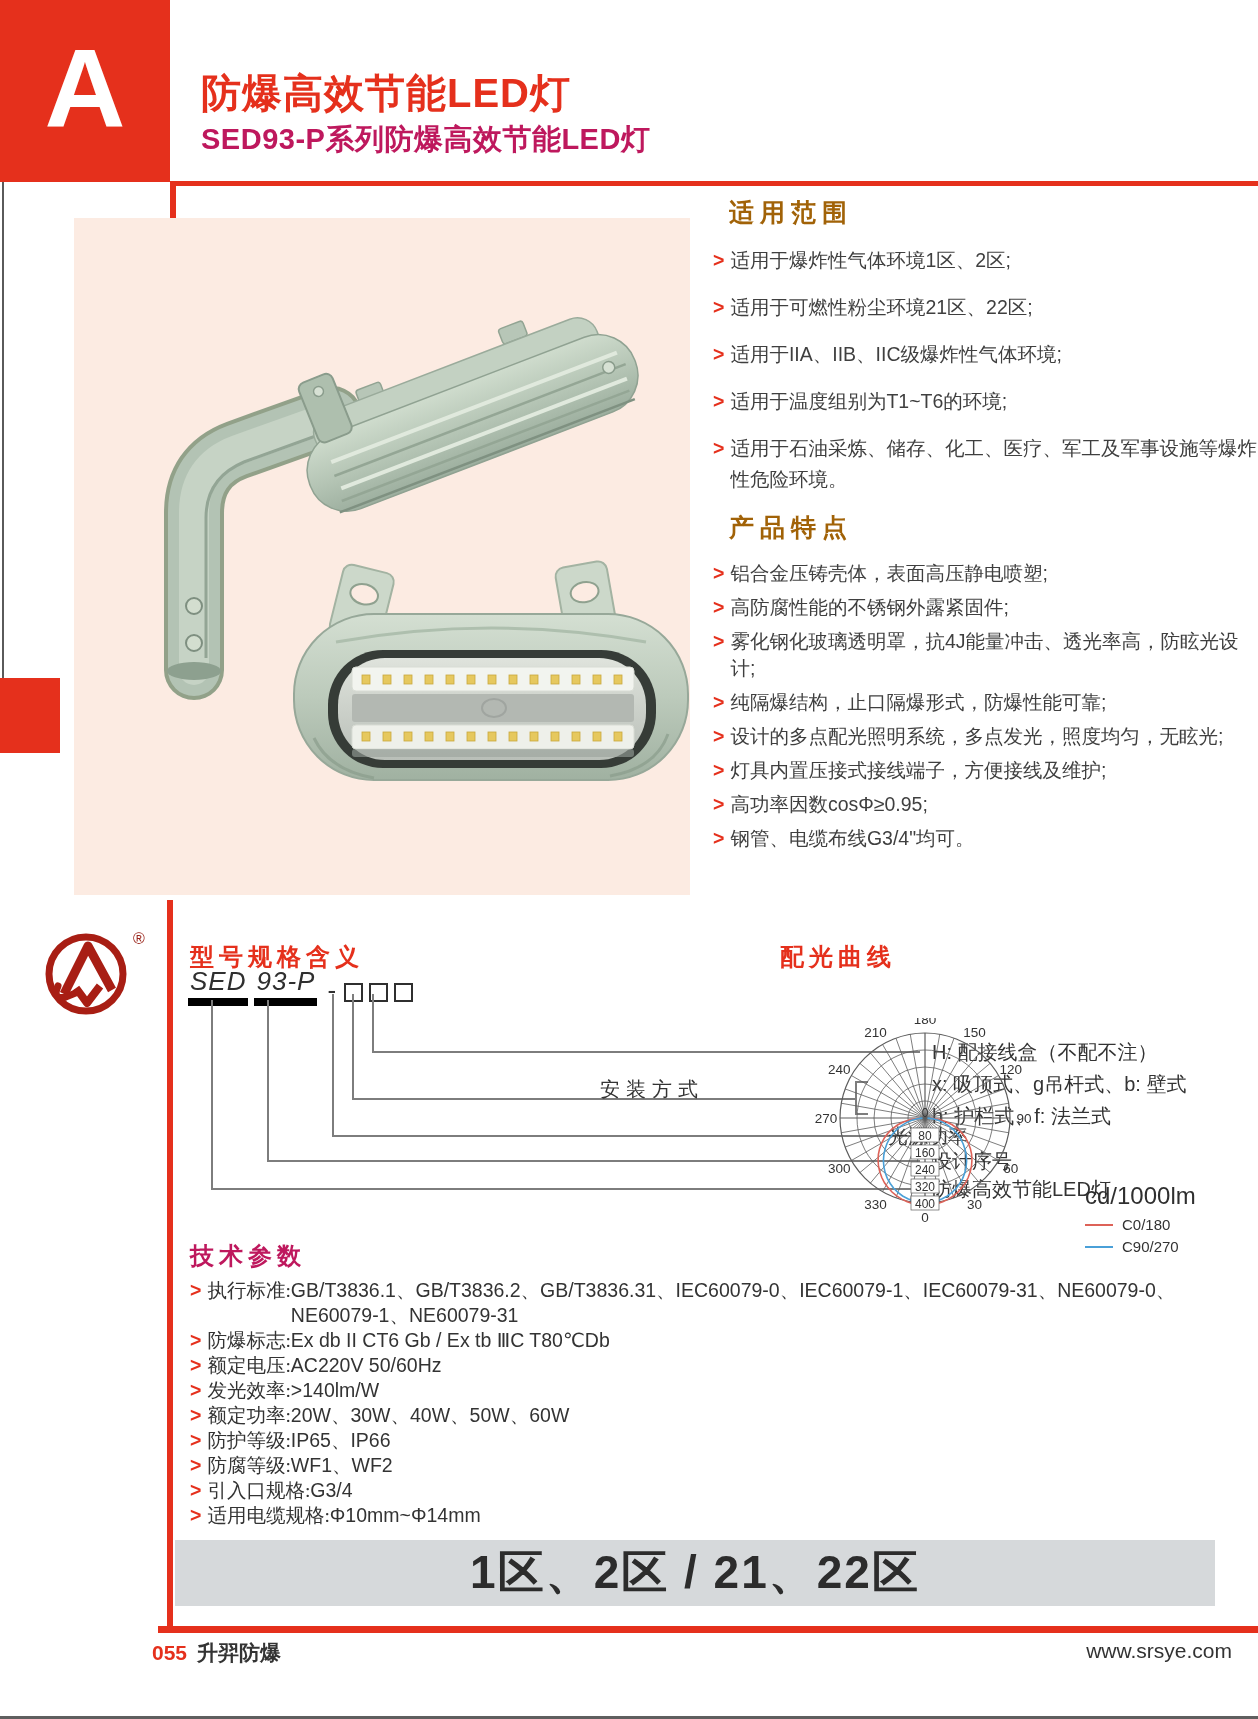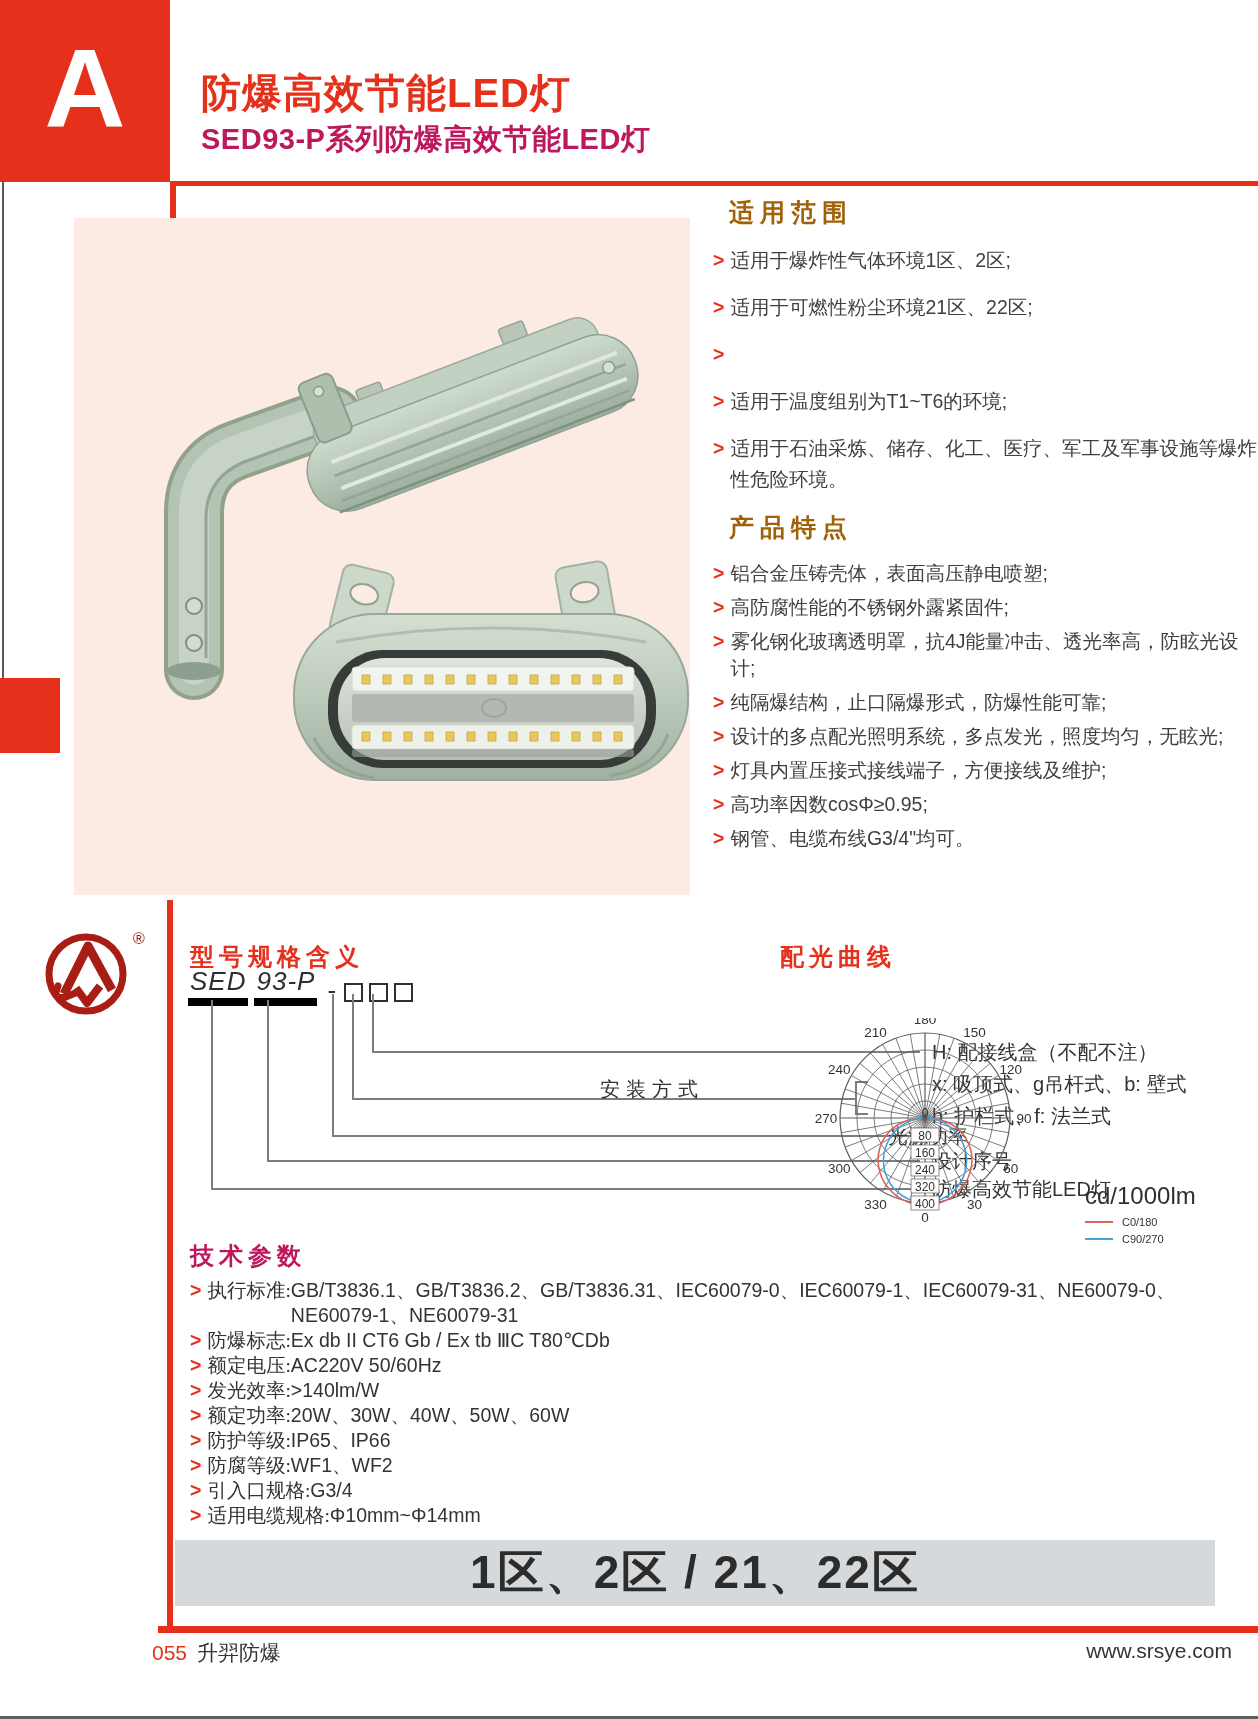--- a/index.html
+++ b/index.html
@@ -34,34 +34,34 @@
   .curve-h{left:780px;top:941px;font-size:24px;font-weight:bold;color:#e5301c;letter-spacing:5px;}
   .model-code{left:188px;top:966px;font-size:26px;color:#2f2f2f;letter-spacing:1px;display:flex;align-items:flex-end;}
   .model-code .u{border-bottom:8px solid #000000;padding:0 2px 1px 2px;margin-right:6px;font-style:italic;}
   .model-code .dash{margin:0 4px;}
   .model-code .box{width:15px;height:15px;border:2px solid #2f2f2f;margin:0 3px 4px 3px;display:inline-block;}
   .diag-label{position:absolute;font-size:20px;color:#333;white-space:nowrap;}
   .cd-unit{left:1085px;top:1182px;font-size:24px;color:#2f2f2f;}
   .legend{left:1085px;top:1216px;}
   .legend .lrow{display:flex;align-items:center;margin-bottom:5px;}
   .legend .lline{width:28px;height:2px;margin-right:9px;flex:0 0 auto;}
-  .legend .ltext{font-size:11px;color:#333;text-align:center;}
+  .legend .ltext{font-size:15px;color:#333;text-align:center;}
 
   
   .tech-h{left:190px;top:1240px;font-size:24px;font-weight:bold;color:#be185d;letter-spacing:5px;}
   .tech-list{left:190px;top:1278px;width:1044px;}
   .trow{display:flex;font-size:19.5px;line-height:25px;color:#333;}
   .trow .tl{flex:0 0 auto;white-space:nowrap;font-family:Liberation Serif, serif;}
   .trow .tv{flex:1 1 auto;}
 
   
   .zone-band{left:175px;top:1540px;width:1040px;height:66px;background:#d6d9db;display:flex;align-items:center;justify-content:center;}
   .zone-text{font-size:46px;font-weight:600;color:#2c2c2c;letter-spacing:2px;}
   .footer-rule{left:158px;top:1626px;width:1100px;height:7px;background:#e5301c;}
-  .f-left{left:152px;top:1639px;font-size:21px;font-weight:normal;}
+  .f-left{left:152px;top:1639px;font-size:21px;font-weight:bold;}
   .f-left .pnum{color:#e5301c;margin-right:10px;}
   .f-left .brand{color:#333;}
   .f-right{right:26px;top:1639px;font-size:21px;color:#333;}
   .bottom-hairline{left:0;top:1716px;width:1258px;height:3px;background:#5f5f5f;}
   .reg-mark{left:133px;top:930px;font-size:16px;color:#9a241a;}
   svg text{font-family:"Liberation Sans","DejaVu Sans",sans-serif;}
 </style>
 </head>
 <body>
 
@@ -185,20 +185,21 @@
         <div class="li">
           <span class="mk">&gt;</span>
           <span>适用于爆炸性气体环境1区、2区;</span>
         </div>
         <div class="li">
           <span class="mk">&gt;</span>
           <span>适用于可燃性粉尘环境21区、22区;</span>
         </div>
         <div class="li">
           <span class="mk">&gt;</span>
+          <span>适用于IIA、IIB、IIC级爆炸性气体环境;</span>
         </div>
         <div class="li">
           <span class="mk">&gt;</span>
           <span>适用于温度组别为T1~T6的环境;</span>
         </div>
         <div class="li">
           <span class="mk">&gt;</span>
           <span>适用于石油采炼、储存、化工、医疗、军工及军事设施等爆炸性危险环境。</span>
         </div>
       </div>

